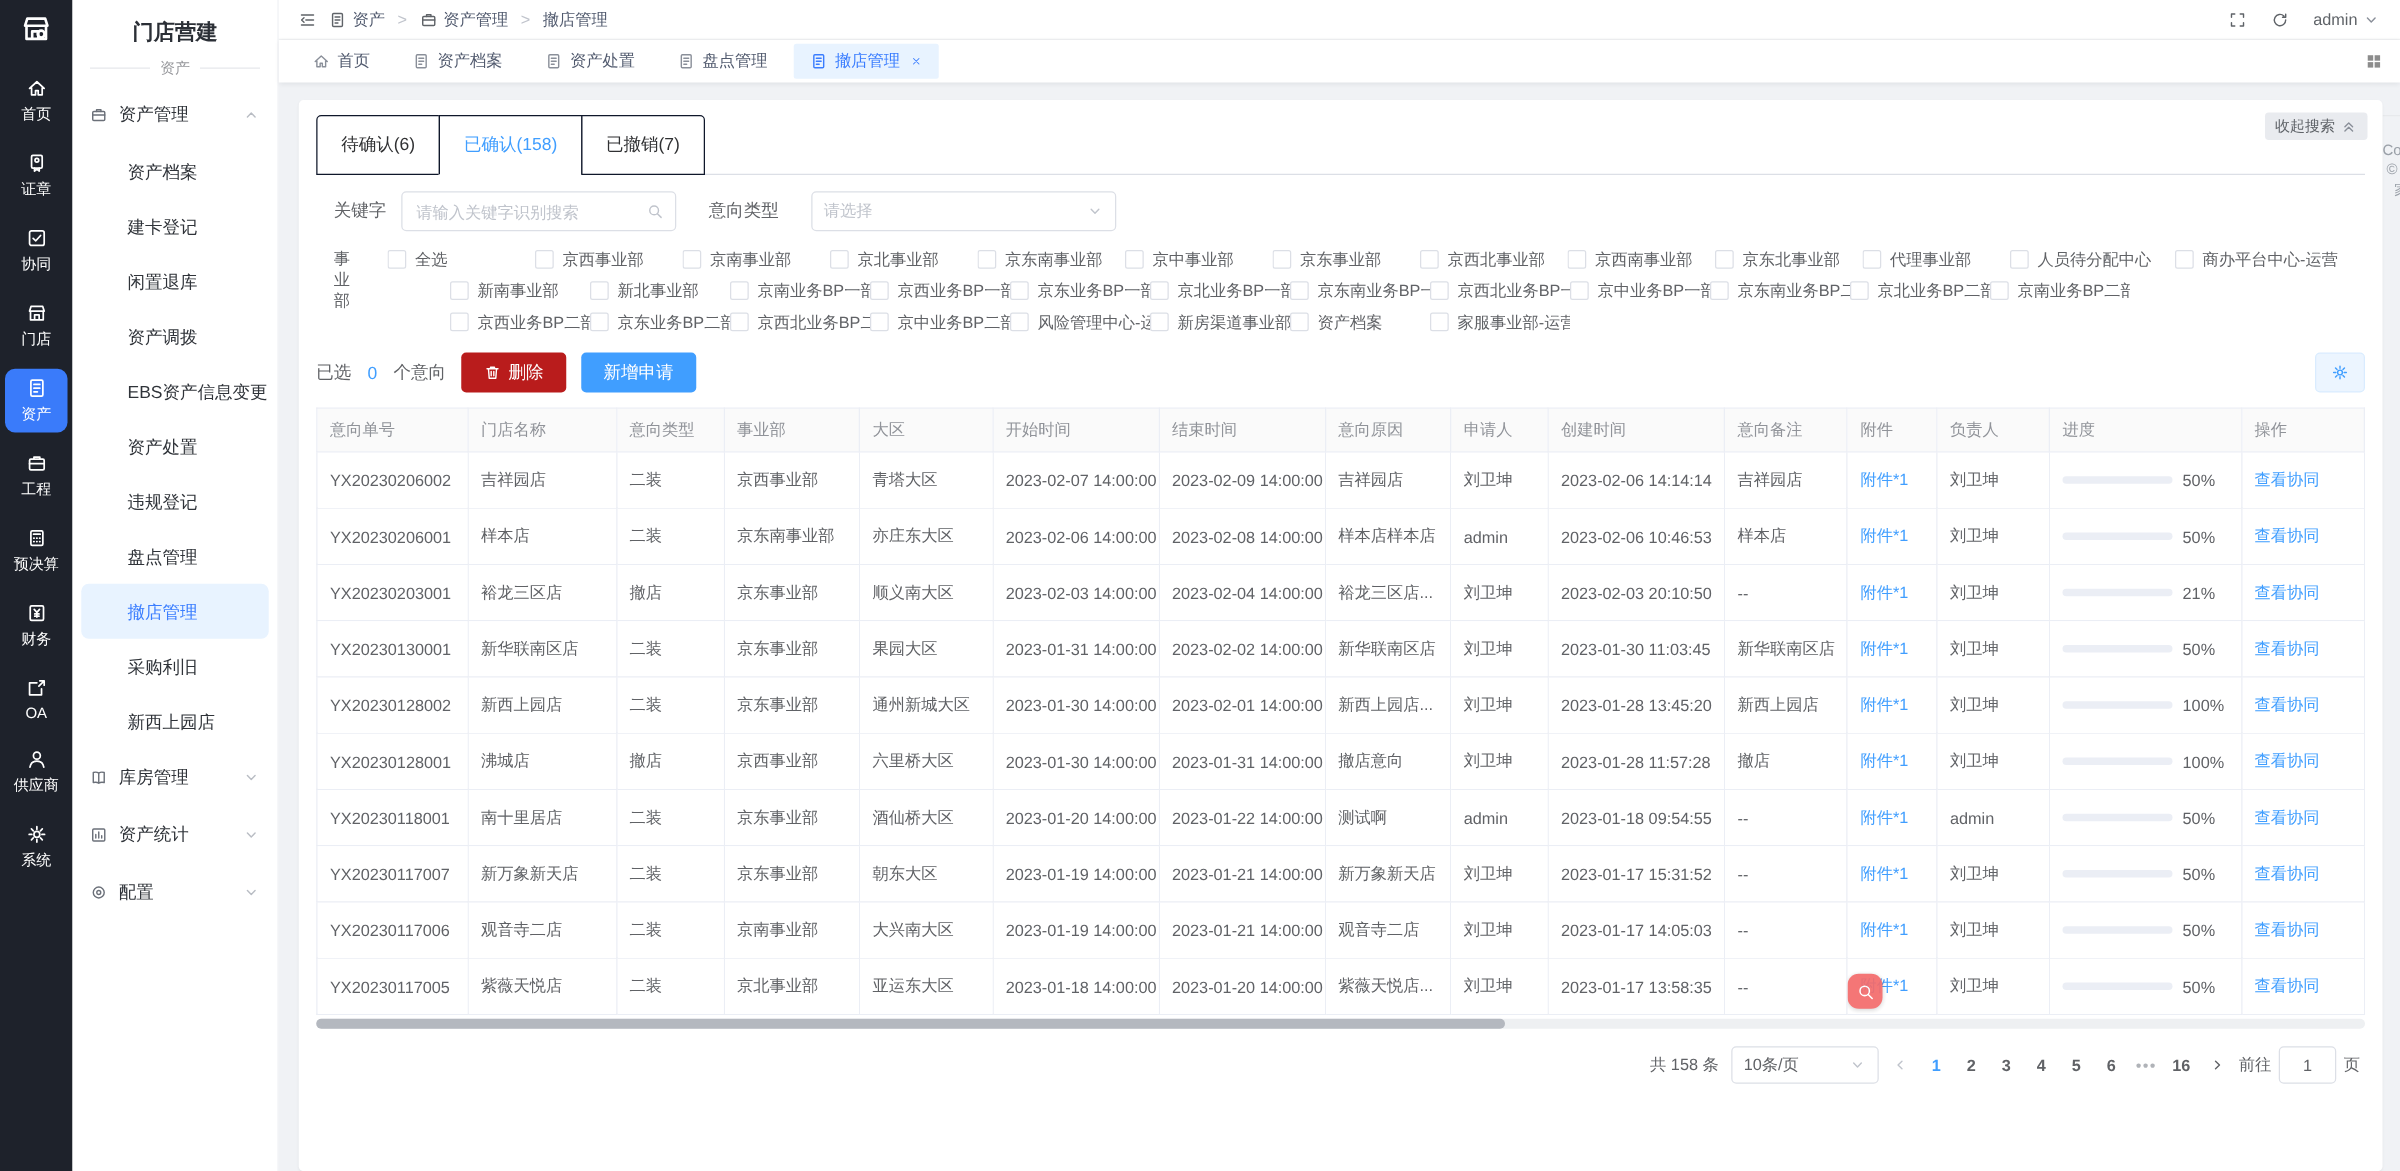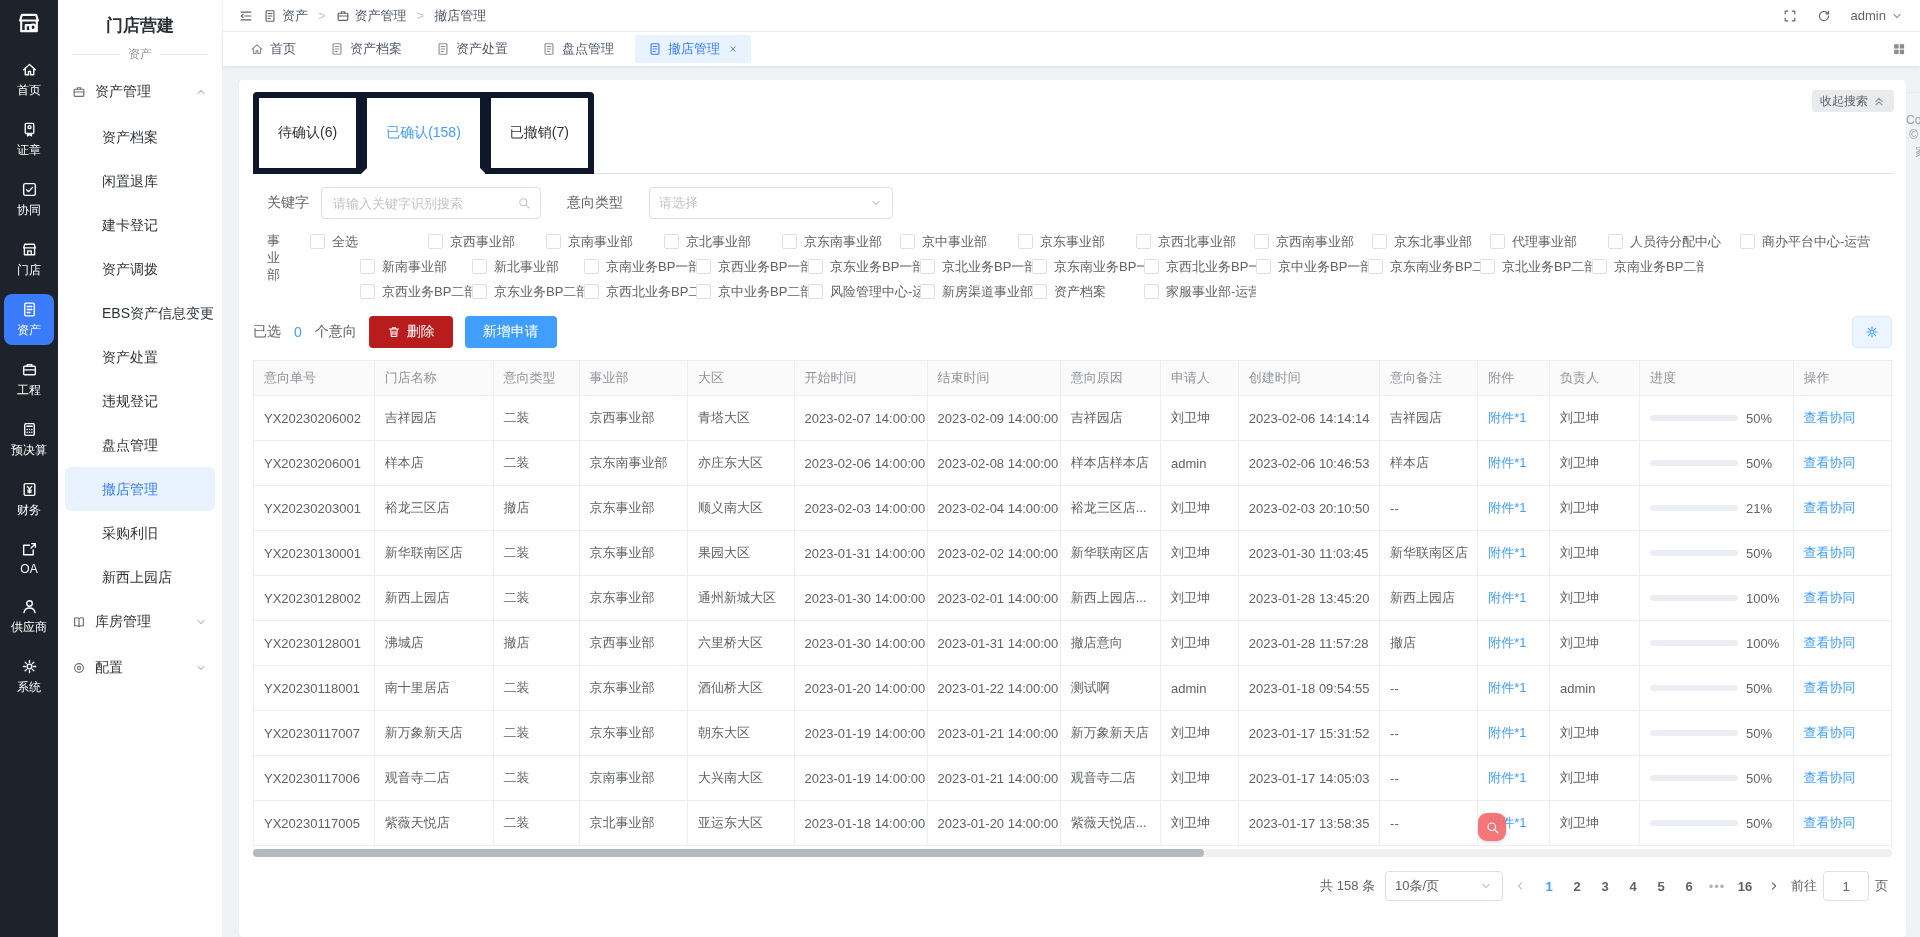--- a/index.html
+++ b/index.html
@@ -41,22 +41,22 @@
   .rtab.active .icon{color:#3a7dff}
   .rtab .close{margin-left:2px}
   .rtab .close svg{width:10px;height:10px}
   .tab-grid{margin-left:auto;color:#8c8c8c;cursor:pointer}
   
   .content{flex:1;padding:14px 16px 0;display:flex;flex-direction:row;min-height:0}
   .card{background:#fff;border-radius:4px;box-shadow:0 1px 2px rgba(0,0,0,.04);padding:12px 14px 8px;position:relative}
   .collapse-search{position:absolute;top:10px;right:12px;display:flex;align-items:center;gap:4px;height:22px;padding:0 8px;
                    background:#e9ebef;border:none;border-radius:3px;color:#5f6368;font-size:12px;cursor:pointer}
   .stabs{display:flex;border-bottom:1px solid #dcdfe6}
-  .stab{height:38px;display:flex;align-items:center;padding:16px 19px;font-size:14px;color:#303133;background:#fff;
-        border:6px solid #0f172a;margin-bottom:-1px;margin-right:-1px;cursor:pointer}
+  .stab{height:38px;display:flex;align-items:center;padding:4px 19px;font-size:14px;color:#303133;background:#fff;
+        border:1px solid #0f172a;margin-bottom:-1px;margin-right:-1px;cursor:pointer}
   .stab:first-child{border-top-left-radius:4px}
   .stab:last-child{border-top-right-radius:4px}
   .stab.active{color:#409eff;border-bottom-color:#fff}
   .filter-row{display:flex;align-items:center;gap:12px;margin:13px 0 10px;font-size:14px;color:#606266}
   .f-label{margin-left:14px}
   .f-box{height:30px;border:1px solid #dcdfe6;border-radius:4px;display:flex;align-items:center;padding:0 9px;background:#fff;color:#c0c4cc}
   .f-input{width:200px;gap:2px}
   .f-input input{border:none;outline:none;flex:1;font-size:13px;color:#606266;background:transparent;min-width:0}
   .f-input input::placeholder{color:#c0c4cc}
   .f-select{width:224px;justify-content:space-between;font-size:13px;cursor:pointer;margin-left:14px}
@@ -236,37 +236,51 @@
           </svg>
         </span>
         <span>资产管理</span>
         <span class="icon chev">
           <svg viewBox="0 0 16 16" fill="none" stroke="currentColor" stroke-width="1.3" stroke-linecap="round" stroke-linejoin="round">
             <path d="M4.5 9.8 8 6.2l3.5 3.6"></path>
           </svg>
         </span>
       </div>
       <div class="sb-child">资产档案</div>
+      <div class="sb-child">建卡登记</div>
       <div class="sb-child">闲置退库</div>
-      <div class="sb-child">建卡登记</div>
       <div class="sb-child">资产调拨</div>
       <div class="sb-child">EBS资产信息变更</div>
       <div class="sb-child">资产处置</div>
       <div class="sb-child">违规登记</div>
       <div class="sb-child">盘点管理</div>
       <div class="sb-child active">撤店管理</div>
       <div class="sb-child">采购利旧</div>
       <div class="sb-child">新西上园店</div>
       <div class="sb-group">
         <span class="icon" style="color: rgb(107, 112, 121);">
           <svg viewBox="0 0 16 16" fill="none" stroke="currentColor" stroke-width="1.3" stroke-linecap="round" stroke-linejoin="round">
             <path d="M8 4C6.6 3 4.4 3 3 3.4v9.2c1.4-.4 3.6-.4 5 .6 1.4-1 3.6-1 5-.6V3.4C11.6 3 9.4 3 8 4ZM8 4v9.2"></path>
           </svg>
         </span>
         <span>库房管理</span>
+        <span class="icon chev">
+          <svg viewBox="0 0 16 16" fill="none" stroke="currentColor" stroke-width="1.3" stroke-linecap="round" stroke-linejoin="round">
+            <path d="M4.5 6.2 8 9.8l3.5-3.6"></path>
+          </svg>
+        </span>
+      </div>
+      <div class="sb-group">
+        <span class="icon" style="color: rgb(107, 112, 121);">
+          <svg viewBox="0 0 16 16" fill="none" stroke="currentColor" stroke-width="1.3" stroke-linecap="round" stroke-linejoin="round">
+            <rect x="2.5" y="2.5" width="11" height="11" rx="1"></rect>
+            <path d="M5.3 10.8V7.6M8 10.8V5.2M10.7 10.8V8.6"></path>
+          </svg>
+        </span>
+        <span>资产统计</span>
         <span class="icon chev">
           <svg viewBox="0 0 16 16" fill="none" stroke="currentColor" stroke-width="1.3" stroke-linecap="round" stroke-linejoin="round">
             <path d="M4.5 6.2 8 9.8l3.5-3.6"></path>
           </svg>
         </span>
       </div>
       <div class="sb-group">
         <span class="icon" style="color: rgb(107, 112, 121);">
           <svg viewBox="0 0 16 16" fill="none" stroke="currentColor" stroke-width="1.3" stroke-linecap="round" stroke-linejoin="round">
             <circle cx="8" cy="8" r="5"></circle>

